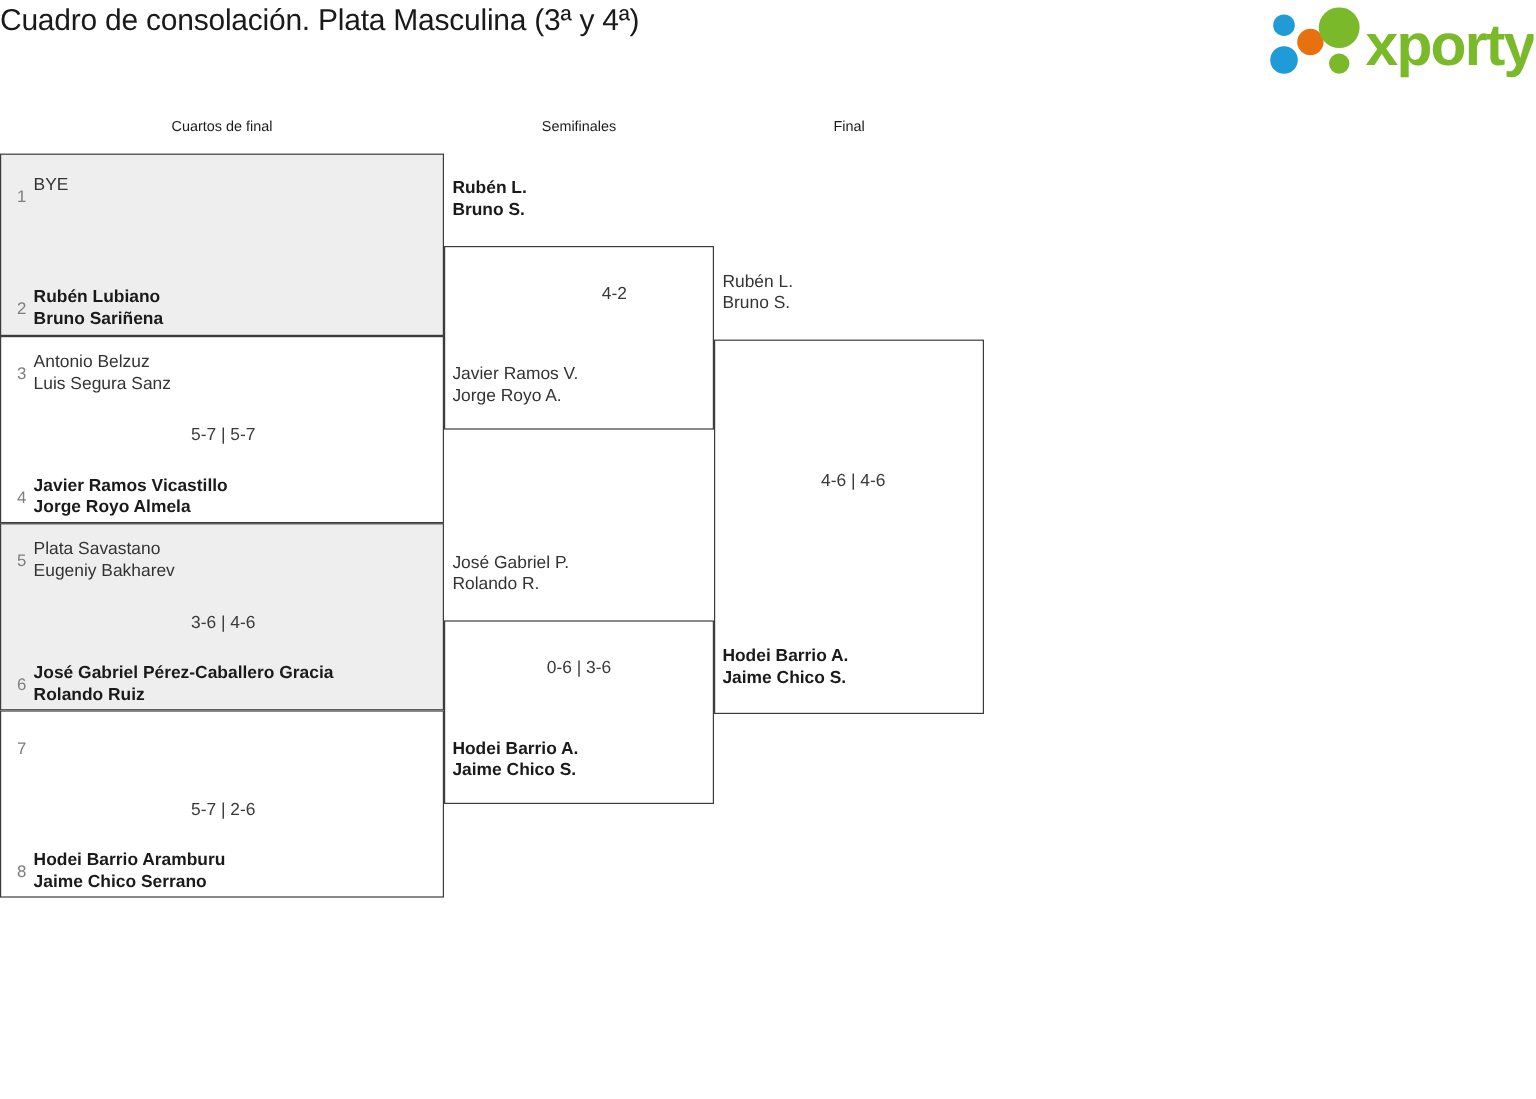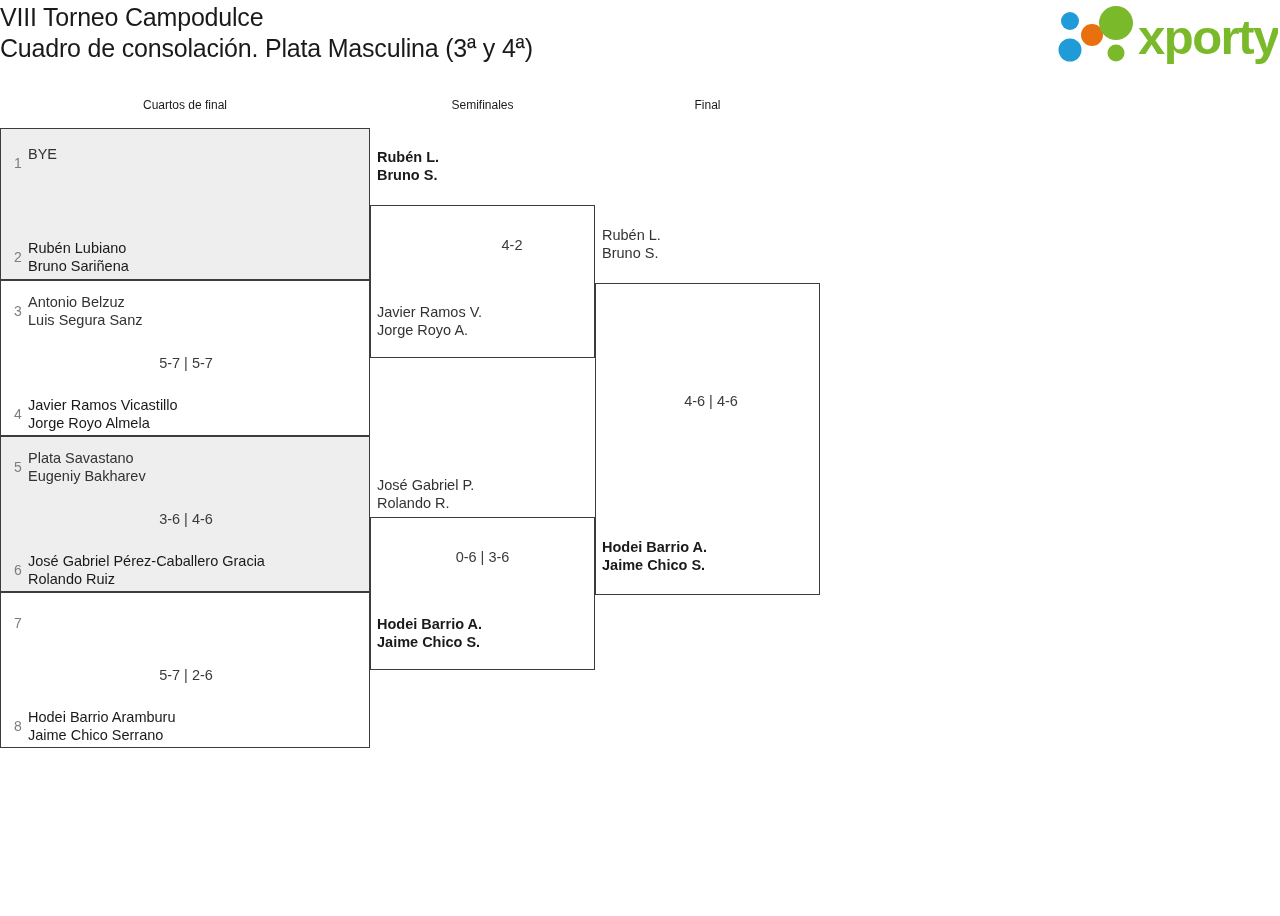--- a/index.html
+++ b/index.html
@@ -100,21 +100,21 @@
     padding-top: 9px;
   }
   .names {
     font-size: 14.5px;
     line-height: 18px;
     color: #333333;
     white-space: nowrap;
     padding-top: 0px;
   }
   .names.winner {
-    font-weight: 400;
+    font-weight: 700;
     color: #1a1a1a;
   }
   .nm { display: block; }
 
   .score {
     position: absolute;
     font-size: 14.5px;
     color: #3a3a3a;
     text-align: center;
     white-space: nowrap;
@@ -132,21 +132,20 @@
     font-weight: 700;
     color: #1a1a1a;
   }
 </style>
 </head>
 <body>
 
 <div class="page-header">
 
   <div class="title-block">
-    <div class="title-line">VIII Torneo Campodulce</div>
     <div class="title-line">Cuadro de consolación. Plata Masculina (3ª y 4ª)</div>
   </div>
 
   <div class="logo">
     <svg width="226" height="62" viewBox="0 0 226 62" xmlns="http://www.w3.org/2000/svg">
 
       <circle cx="18" cy="15" r="9" fill="#1f9bd7"></circle>
       <circle cx="18" cy="44" r="11.5" fill="#1f9bd7"></circle>
       <circle cx="40" cy="29" r="11" fill="#e8700f"></circle>
       <circle cx="64" cy="17" r="17" fill="#7ab929"></circle>
@@ -240,21 +239,21 @@
 
   <div class="score" style="left:390px; top:237px; width:244px;">4-2</div>
 
   <div class="pair" style="left:377px; top:303px;">
     <span class="nm">Javier Ramos V.</span>
     <span class="nm">Jorge Royo A.</span>
   </div>
 
   <div class="box" style="left:370px; top:517px; width:225px; height:153px;"></div>
 
-  <div class="pair" style="left:377px; top:476px;">
+  <div class="pair" style="left:377px; top:460px;">
     <span class="nm">José Gabriel P.</span>
     <span class="nm">Rolando R.</span>
   </div>
 
   <div class="score" style="left:370px; top:549px; width:225px;">0-6 | 3-6</div>
 
   <div class="pair winner" style="left:377px; top:615px;">
     <span class="nm">Hodei Barrio A.</span>
     <span class="nm">Jaime Chico S.</span>
   </div>

